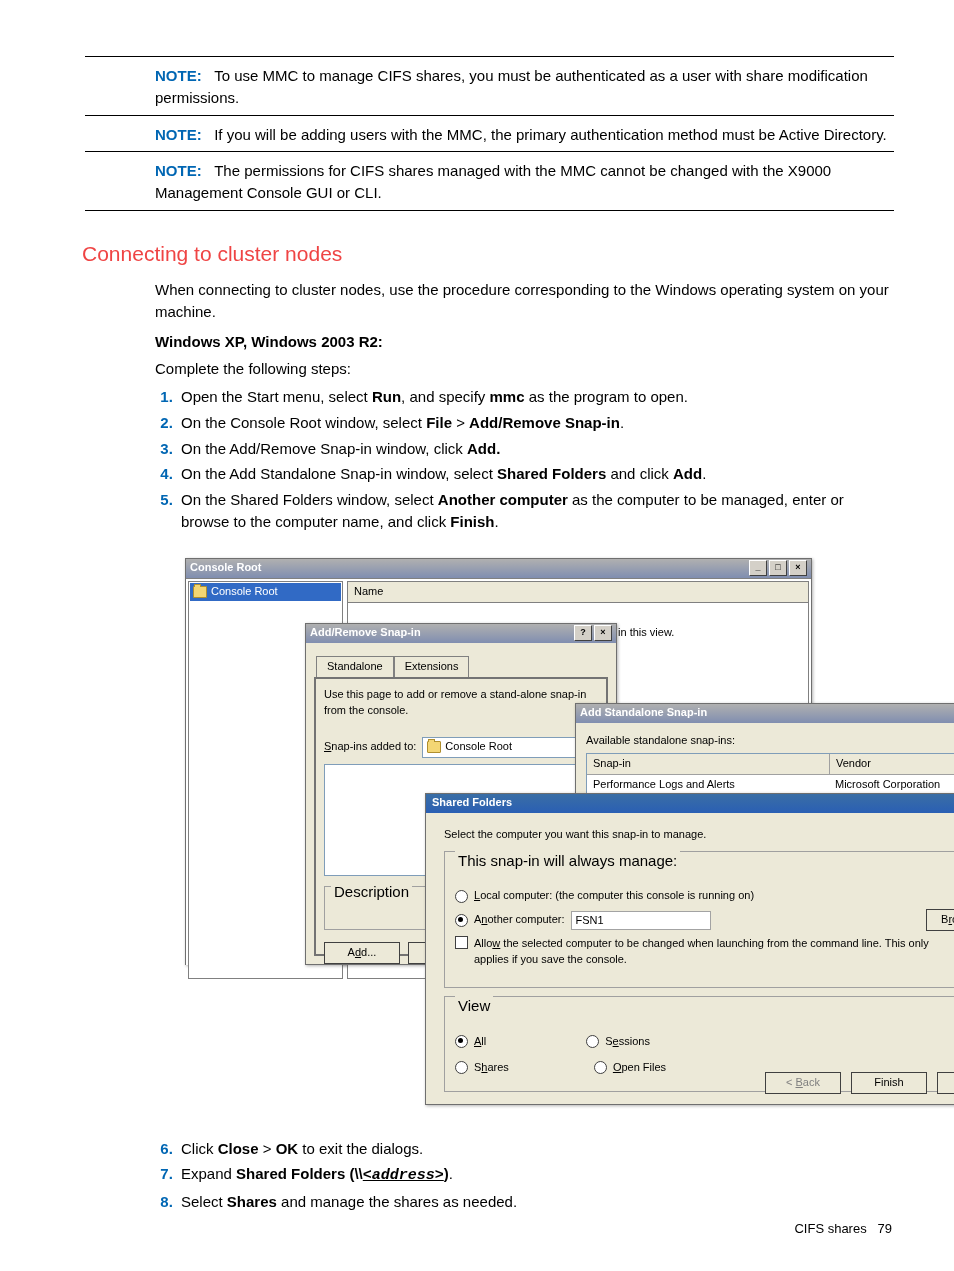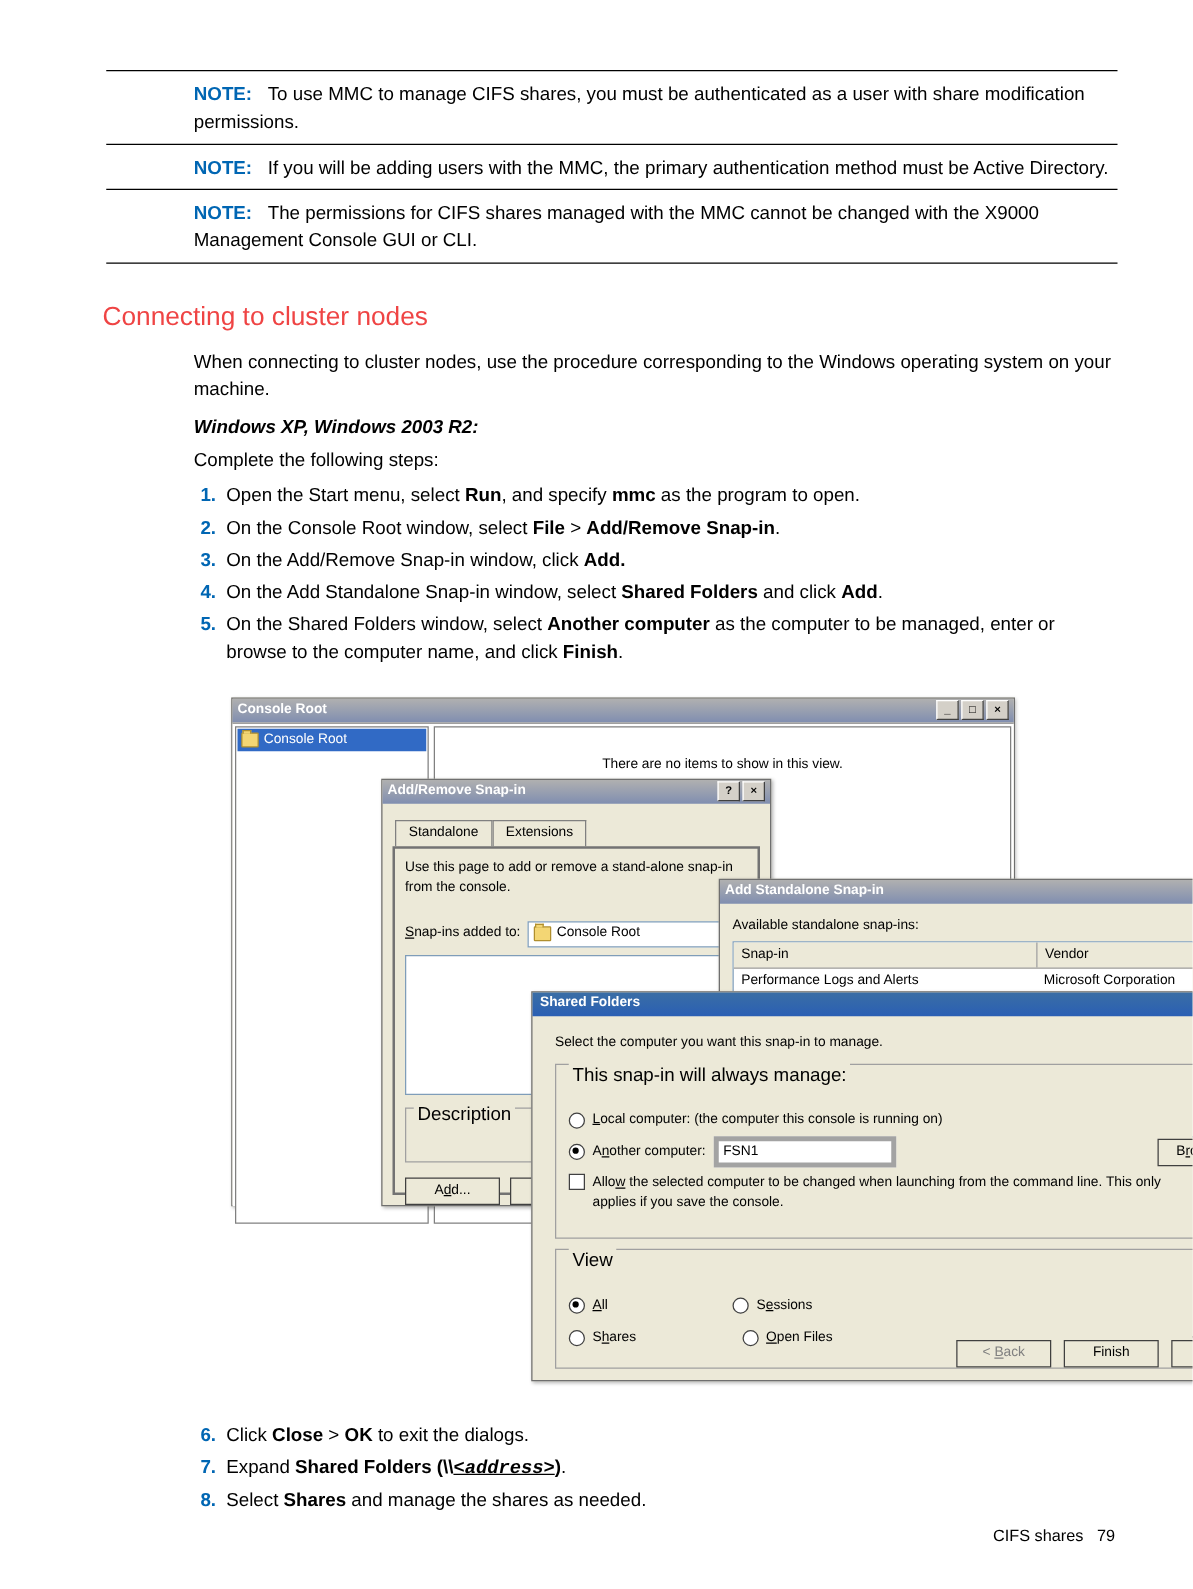--- a/index.html
+++ b/index.html
@@ -2,21 +2,21 @@
 <html><head>
 <meta charset="utf-8">
 <style>
   html,body{margin:0;padding:0;background:#fff;font-family:Arial,Helvetica,sans-serif;color:#000;}
   .page{width:954px;height:1271px;position:relative;margin:0 auto;box-sizing:border-box;padding:50px 60px 40px 85px;font-size:15px;line-height:1.45;}
   .hr{border:0;border-top:1px solid #000;margin:6px 0 8px;}
   .note-block{margin-left:70px;}
   .note-label{color:#0066b3;font-weight:bold;}
   .section-title{color:#ef4444;font-size:21px;margin:28px 0 10px -3px;}
   .para{margin-left:70px;margin-top:6px;}
-  .para.bold{font-weight:bold;margin-top:8px;font-style:italic;}
+  .para.bold{font-weight:bold;margin-top:8px;}
   ol.steps{margin:6px 0 0 70px;padding-left:22px;}
   ol.steps>li{margin-bottom:4px;padding-left:4px;}
   ol.steps>li::marker{color:#0066b3;font-weight:bold;}
   b{font-weight:bold;}
   i.code{font-family:'Courier New',monospace;font-style:italic;font-weight:bold;text-decoration:underline;}
   .screenshot{margin:25px 0 30px 100px;width:770px;height:550px;position:relative;font-family:Tahoma,Arial,sans-serif;font-size:11px;color:#000;}
   .win{position:absolute;background:#ece9d8;border:1px solid #6f6f6f;box-shadow:1px 1px 3px rgba(0,0,0,.3);}
   .titlebar{background:linear-gradient(#7b99c8,#2a5fb4);height:19px;display:flex;align-items:center;color:#fff;font-weight:bold;padding:0 4px;font-size:11px;}
   .titlebar.inactive{background:linear-gradient(#b0b0b0,#808eb0);}
   .tb-spacer{flex:1;}
@@ -50,21 +50,21 @@
   .as-col2{width:170px;}
   .as-row{display:flex;padding:1px 0;}
   .as-row span{padding:1px 6px;}
   .sharedf{left:240px;top:235px;width:605px;height:310px;}
   .sf-bar{background:linear-gradient(#3a6ea5,#2a5fb4);height:19px;display:flex;align-items:center;color:#fff;font-weight:bold;padding:0 6px;}
   .sf-body{padding:14px 18px;height:calc(100% - 19px);box-sizing:border-box;position:relative;}
   .sf-fs{border:1px solid #a0a0a0;padding:10px 10px 14px;margin-top:8px;}
   .sf-radio{display:flex;align-items:center;gap:6px;margin:5px 0;}
   .radio-dot{width:11px;height:11px;border:1px solid #404040;border-radius:50%;background:#fff;position:relative;}
   .radio-dot.sel::after{content:'';position:absolute;left:2px;top:2px;width:5px;height:5px;background:#000;border-radius:50%;}
-  .sf-input{border:4px solid #a3a3a3;background:#fff;padding:1px 4px;width:130px;height:15px;}
+  .sf-input{border:1px solid #a3a3a3;background:#fff;padding:1px 4px;width:130px;height:15px;}
   .chk{width:11px;height:11px;border:1px solid #404040;background:#fff;}
   .sf-bottom{position:absolute;bottom:10px;right:18px;display:flex;gap:10px;}
   .folder-icon{width:12px;height:10px;background:#f3d674;border:1px solid #b08f2e;border-radius:1px;position:relative;display:inline-block;}
   .folder-icon::before{content:'';position:absolute;top:-3px;left:0;width:5px;height:2px;background:#f3d674;border:1px solid #b08f2e;border-bottom:none;}
   .footer{position:absolute;bottom:32px;right:62px;font-size:13px;}
   .underline{text-decoration:underline;}
 </style>
 </head>
 <body>
 
@@ -107,20 +107,21 @@
         <span class="tb-btn">×</span>
       </div>
       <div class="cr-body">
         <div class="cr-left">
           <div class="cr-left-item">
             <span class="folder-icon"></span>
             <span>Console Root</span>
           </div>
         </div>
         <div class="cr-right">
+          <div class="cr-right-header">Name</div>
           <div class="cr-right-msg">There are no items to show in this view.</div>
         </div>
       </div>
     </div>
 
     <div class="win addremove">
       <div class="titlebar inactive">
         <span>Add/Remove Snap-in</span>
         <span class="tb-spacer"></span>
         <span class="tb-btn">?</span>

